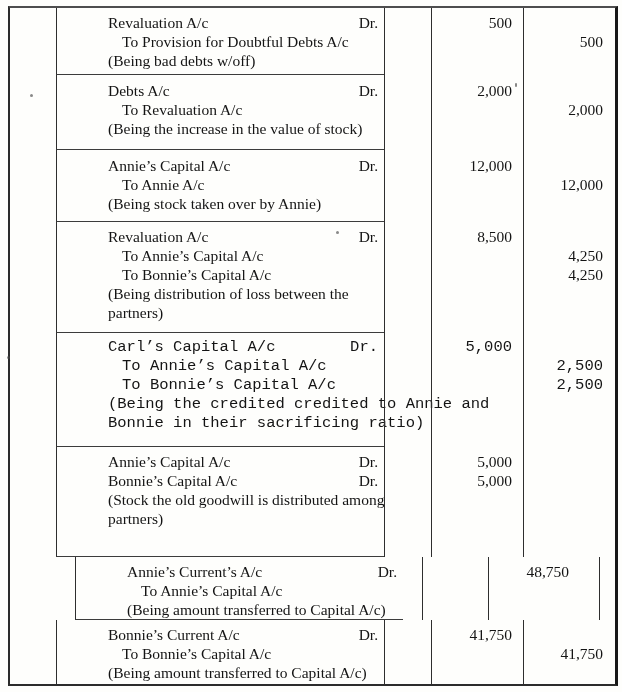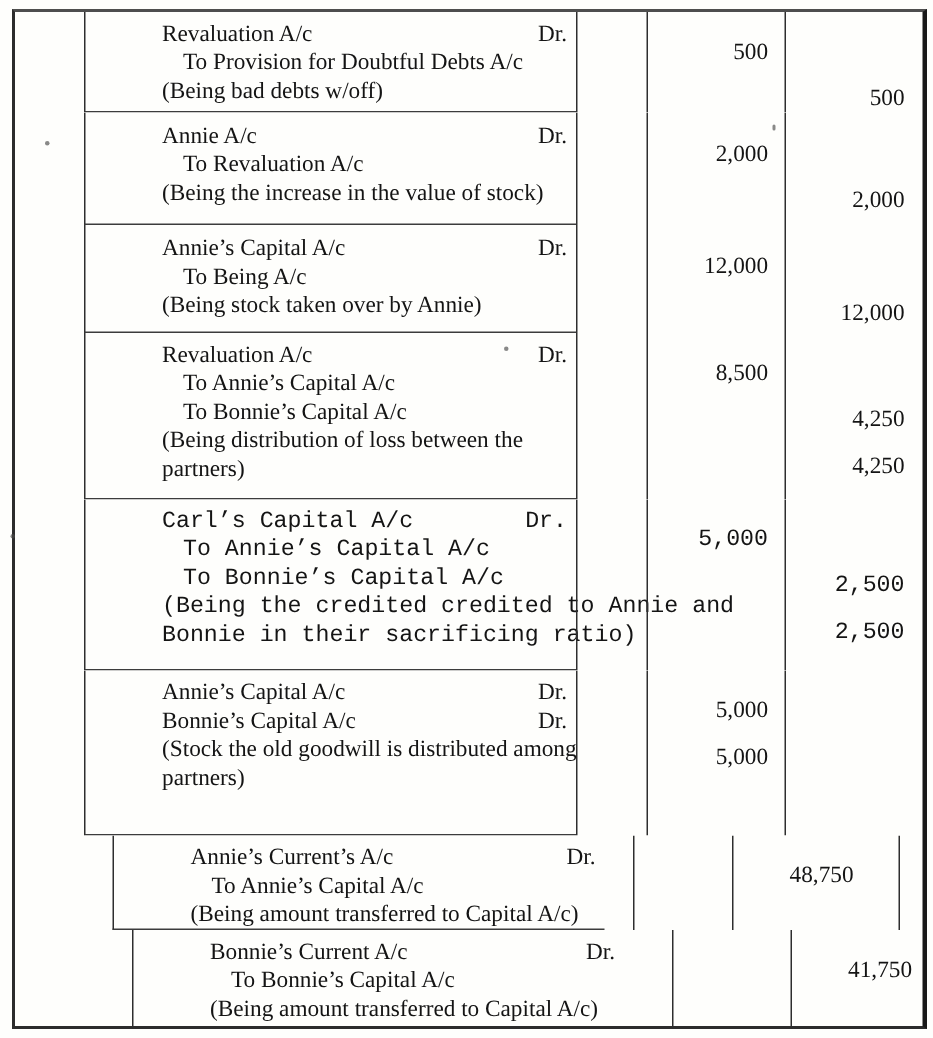--- a/index.html
+++ b/index.html
@@ -23,39 +23,39 @@
   }
   .row{display:flex;flex:0 0 auto;overflow:hidden;}
   
   .row:nth-child(1){height:67px;}
   .row:nth-child(2){height:75px;}
   .row:nth-child(3){height:72px;}
   .row:nth-child(4){height:111px;}
   .row:nth-child(5){height:114px;font-family:Liberation Mono, monospace;}
   .row:nth-child(6){height:110px;}
   .row:nth-child(7){height:63px;gap:19px;}
-  .row:nth-child(8){height:64px;gap:32px;}
+  .row:nth-child(8){height:64px;}
   .cell{box-sizing:border-box;flex:0 0 auto;}
   .c-date{width:46px;}
   .c-part{width:328px;border-left:1.4px solid #2e2e2e;padding:5px 4px 0 3px;}
   .row:nth-child(2) .c-part,.row:nth-child(3) .c-part{padding-top:6px;}
   .c-lf{width:47px;border-left:1.4px solid #2e2e2e;}
   .c-debit{width:92px;border-left:1.4px solid #2e2e2e;padding-top:5px;}
   .c-credit{width:92px;border-left:1.4px solid #2e2e2e;padding-top:5px;}
   .row:nth-child(2) .c-debit,.row:nth-child(2) .c-credit,
   .row:nth-child(3) .c-debit,.row:nth-child(3) .c-credit{padding-top:6px;}
   .row:not(:last-child) .c-part{border-bottom:1.6px solid #3c3c3c;}
   .pline{
     display:flex;align-items:baseline;
     font-size:15.5px;line-height:19px;white-space:nowrap;
   }
   .pline .ptext{flex:1 1 auto;margin-left:48px;}
   .pline.indent .ptext{padding-left:14px;}
   .dr{flex:0 0 auto;padding-right:2px;}
-  .aline{height:19px;line-height:19px;font-size:15.5px;text-align:right;margin-top:12px;}
+  .aline{height:19px;line-height:19px;font-size:15.5px;text-align:right;}
   .c-debit .aline{padding-right:11px;}
   .c-credit .aline{padding-right:12px;}
   .speck{position:absolute;background:#4a4a4a;border-radius:50%;opacity:.65;}
 </style>
 </head>
 <body>
 
 <div class="page">
   <div class="journal-table">
       <div class="row">
@@ -81,21 +81,21 @@
         <div class="cell c-credit">
           <div class="aline"></div>
           <div class="aline">500</div>
           <div class="aline"></div>
         </div>
       </div>
       <div class="row">
         <div class="cell c-date"></div>
         <div class="cell c-part">
           <div class="pline">
-            <div class="ptext">Annie A/c</div>
+            <div class="ptext">Debts A/c</div>
             <div class="dr">Dr.</div>
           </div>
           <div class="pline indent">
             <div class="ptext">To Revaluation A/c</div>
           </div>
           <div class="pline narration">
             <div class="ptext">(Being the increase in the value of stock)</div>
           </div>
         </div>
         <div class="cell c-lf"></div>
@@ -111,21 +111,21 @@
         </div>
       </div>
       <div class="row">
         <div class="cell c-date"></div>
         <div class="cell c-part">
           <div class="pline">
             <div class="ptext">Annie’s Capital A/c</div>
             <div class="dr">Dr.</div>
           </div>
           <div class="pline indent">
-            <div class="ptext">To Being A/c</div>
+            <div class="ptext">To Annie A/c</div>
           </div>
           <div class="pline narration">
             <div class="ptext">(Being stock taken over by Annie)</div>
           </div>
         </div>
         <div class="cell c-lf"></div>
         <div class="cell c-debit">
           <div class="aline">12,000</div>
           <div class="aline"></div>
           <div class="aline"></div>

